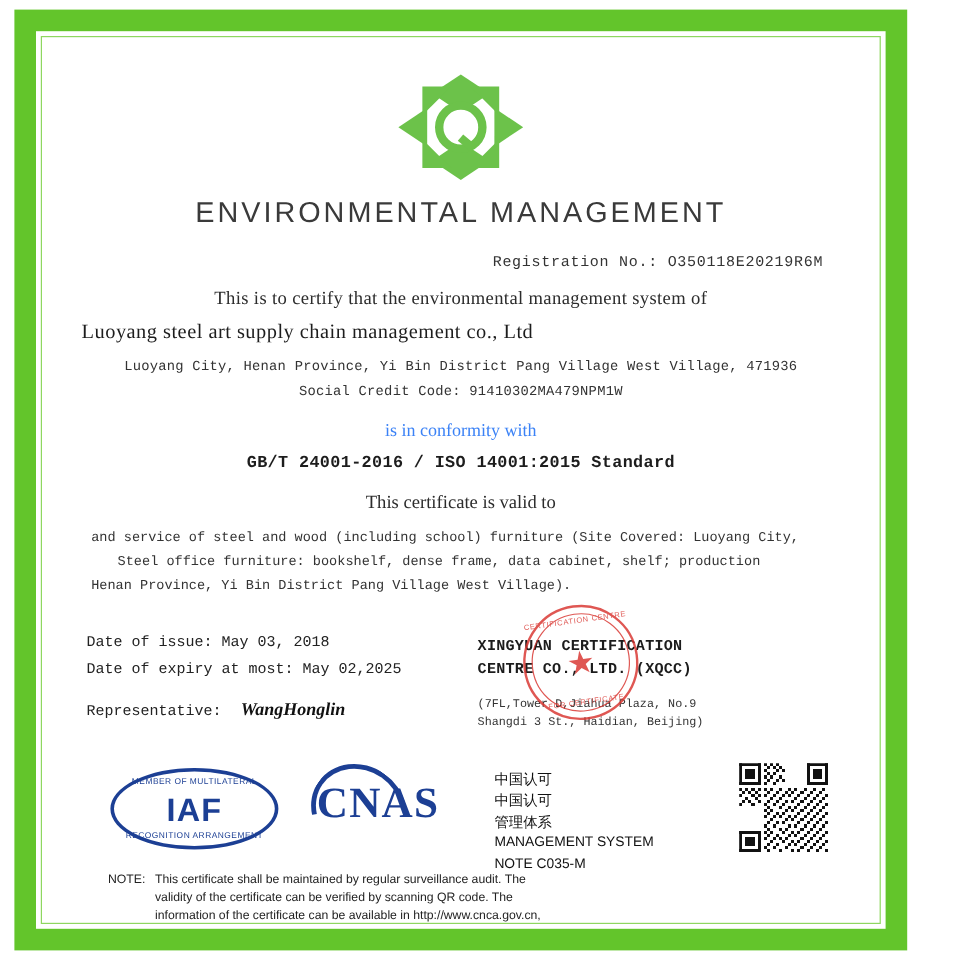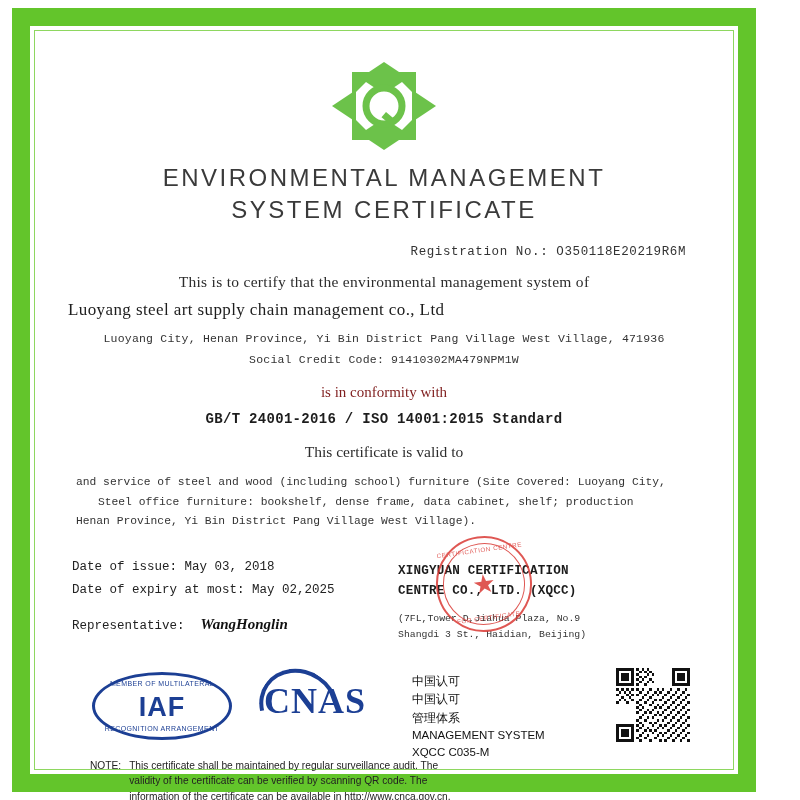--- a/index.html
+++ b/index.html
@@ -118,21 +118,21 @@
     font-size: 11.5px;
     color: #333;
     margin-top: 8px;
     letter-spacing: 0.2px;
   }
 
   .conformity {
     text-align: center;
     font-family: "Liberation Serif", serif;
     font-size: 15px;
-    color: #7f1d1d;
+    color: #3b82f6;
     margin-top: 18px;
   }
 
   .standard {
     text-align: center;
     font-family: "Liberation Mono", monospace;
     font-size: 14px;
     font-weight: bold;
     color: #1d1d1d;
     margin-top: 10px;
@@ -375,21 +375,20 @@
           <path d="M86 80 L62 80 L86 56 Z"></path>
         </g>
         <circle cx="54" cy="46" r="20" fill="#ffffff"></circle>
         <circle cx="54" cy="46" r="18" fill="none" stroke="#6cc24a" stroke-width="7"></circle>
         <rect x="56" y="52" width="14" height="7" fill="#6cc24a" transform="rotate(40 56 52)"></rect>
       </svg>
     </div>
 
     <div class="title-block">
       <span class="title-line">ENVIRONMENTAL MANAGEMENT</span>
-      <span class="title-line">SYSTEM CERTIFICATE</span>
     </div>
 
     <div class="reg-no">Registration No.: O350118E20219R6M</div>
 
     <div class="certify-line">This is to certify that the environmental management system of</div>
 
     <div class="company-name">Luoyang steel art supply chain management co., Ltd</div>
 
     <div class="address-line">Luoyang City, Henan Province, Yi Bin District Pang Village West Village, 471936</div>
 
@@ -445,21 +444,21 @@
       </div>
 
       <div class="cnas-swoosh"></div>
       <div class="cnas">CNAS</div>
 
       <div class="cnas-text">
         <div class="cn">中国认可</div>
         <div class="cn">中国认可</div>
         <div class="cn">管理体系</div>
         <div>MANAGEMENT SYSTEM</div>
-        <div>XQCC C035-M</div>
+        <div>NOTE C035-M</div>
       </div>
 
       <svg class="qr" viewBox="0 0 29 29" shape-rendering="crispEdges">
         <rect width="29" height="29" fill="#ffffff"></rect>
         <g fill="#111111">
           <rect x="0" y="0" width="7" height="1"></rect>
             <rect x="0" y="6" width="7" height="1"></rect>
           <rect x="0" y="0" width="1" height="7"></rect>
             <rect x="6" y="0" width="1" height="7"></rect>
           <rect x="2" y="2" width="3" height="3"></rect>

